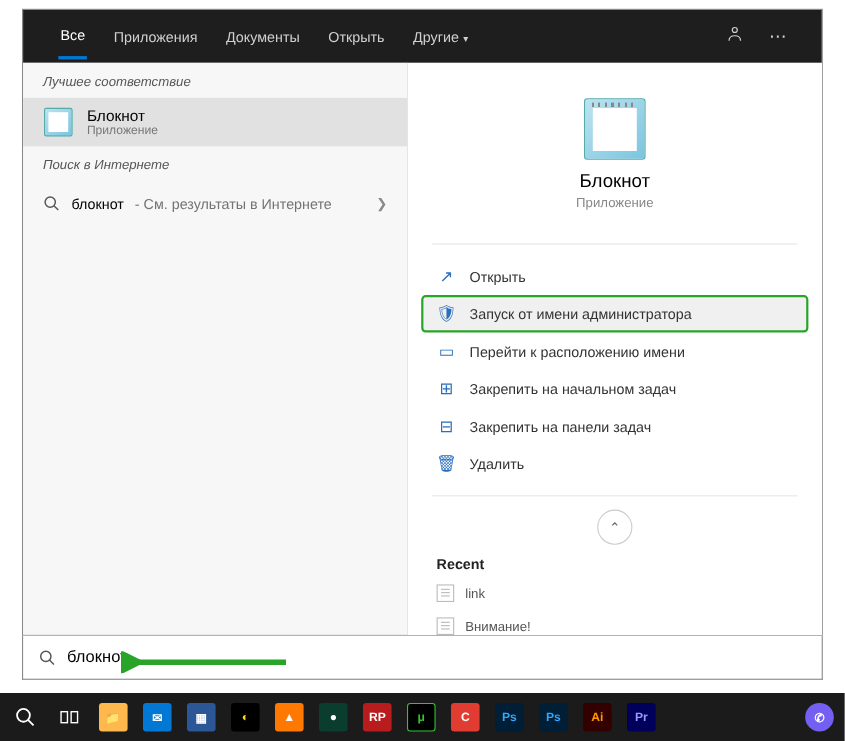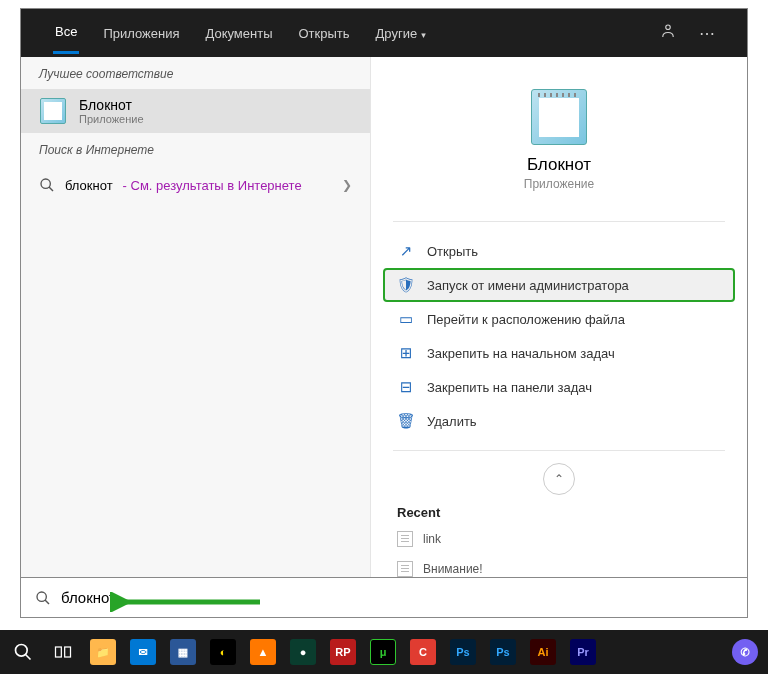--- a/index.html
+++ b/index.html
@@ -20,21 +20,21 @@
 .section-title { font-size: 12px; color: #555; padding: 10px 18px 8px; font-style: italic; }
 .result { display: flex; align-items: center; padding: 8px 18px; gap: 12px; }
 .result.selected { background: #e1e1e1; }
 .result .icon-box { width: 28px; height: 28px; display: flex; align-items: center; justify-content: center; }
 .notepad-small { width: 26px; height: 26px; background: linear-gradient(135deg,#bde3f0,#7ac5e0); border: 1px solid #5aa; border-radius: 2px; position: relative; }
 .notepad-small::before { content:""; position:absolute; top:3px; left:3px; right:3px; bottom:3px; background:#fff; }
 .result-text .title { font-size: 14px; color: #000; }
 .result-text .subtitle { font-size: 11px; color: #777; }
 .search-row { display:flex; align-items:center; padding: 12px 18px; gap:10px; cursor:pointer; }
 .search-row .term { font-size: 13px; color:#000; }
-.search-row .hint { font-size: 13px; color:#a21caf; }
+.search-row .hint { font-size: 13px; color:#737373; }
 .search-row .chev { margin-left:auto; color:#888; font-size:12px; }
 
 .right { flex:1; background:#fff; overflow-y:auto; padding: 18px 0; }
 .preview { text-align:center; padding: 10px 0 18px; }
 .notepad-big { width:56px; height:56px; margin: 4px auto 10px; background: linear-gradient(135deg,#bde3f0,#7ac5e0); border:1px solid #5aa; border-radius:3px; position:relative; }
 .notepad-big::before { content:""; position:absolute; top:8px; left:7px; right:7px; bottom:7px; background:#fff; }
 .notepad-big::after { content:""; position:absolute; top:3px; left:6px; right:6px; height:4px; background: repeating-linear-gradient(90deg,#888 0 2px, transparent 2px 6px); }
 .preview-title { font-size: 17px; color:#000; }
 .preview-sub { font-size: 12px; color:#888; margin-top:2px; }
 
@@ -124,21 +124,21 @@
         <div class="action">
           <span class="action-icon">↗</span>
           <span>Открыть</span>
         </div>
         <div class="action highlight">
           <span class="action-icon">🛡</span>
           <span>Запуск от имени администратора</span>
         </div>
         <div class="action">
           <span class="action-icon">▭</span>
-          <span>Перейти к расположению файла</span>
+          <span>Перейти к расположению имени</span>
         </div>
         <div class="action">
           <span class="action-icon">⊞</span>
           <span>Закрепить на начальном задач</span>
         </div>
         <div class="action">
           <span class="action-icon">⊟</span>
           <span>Закрепить на панели задач</span>
         </div>
         <div class="action">

